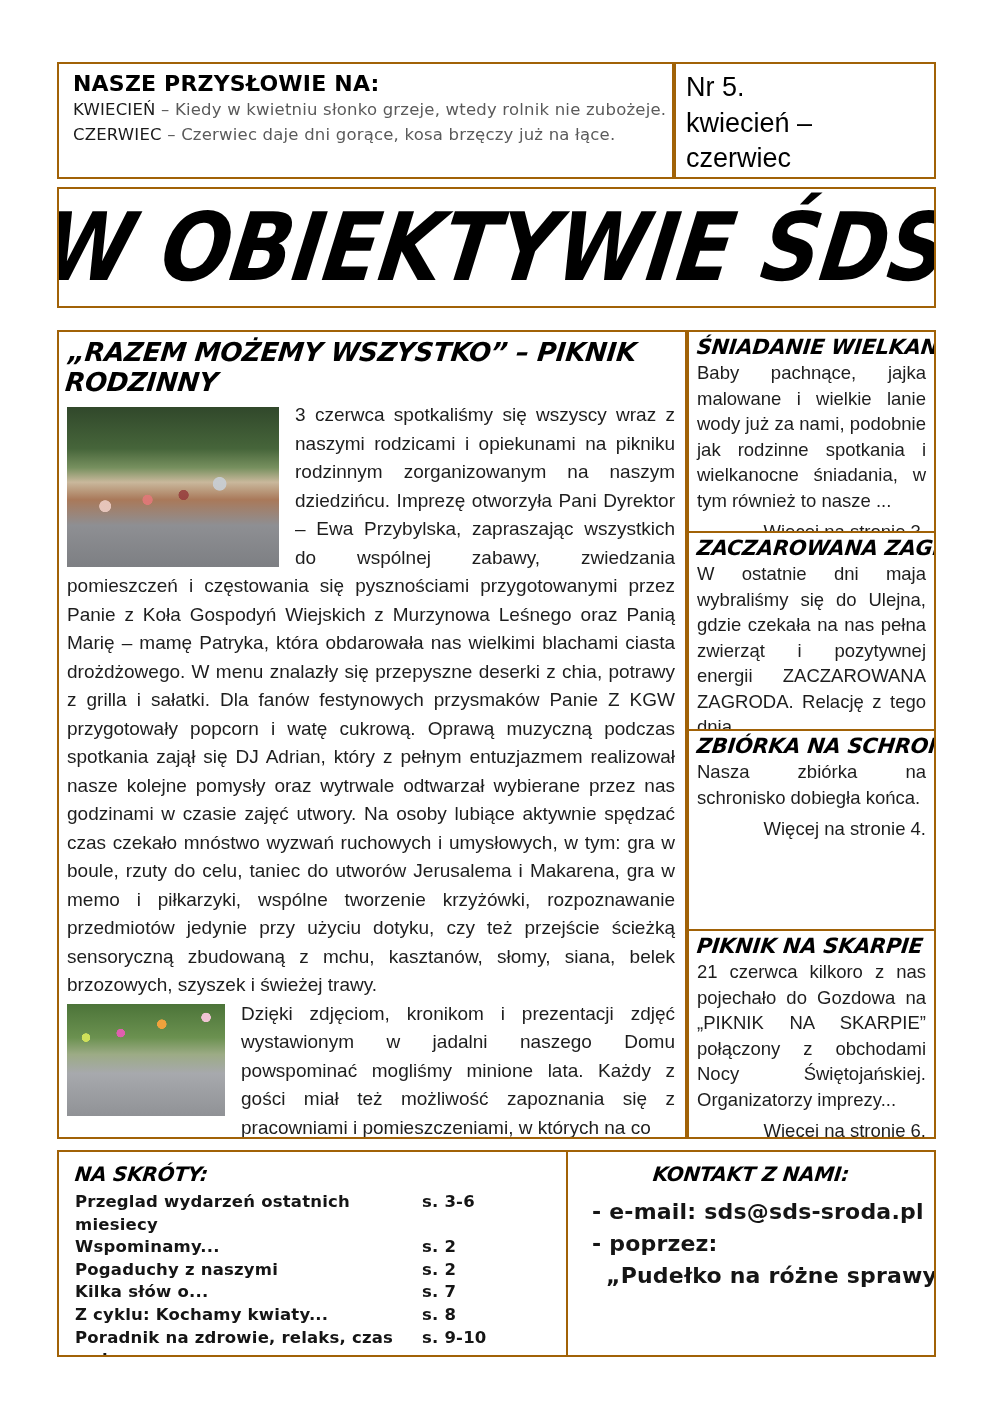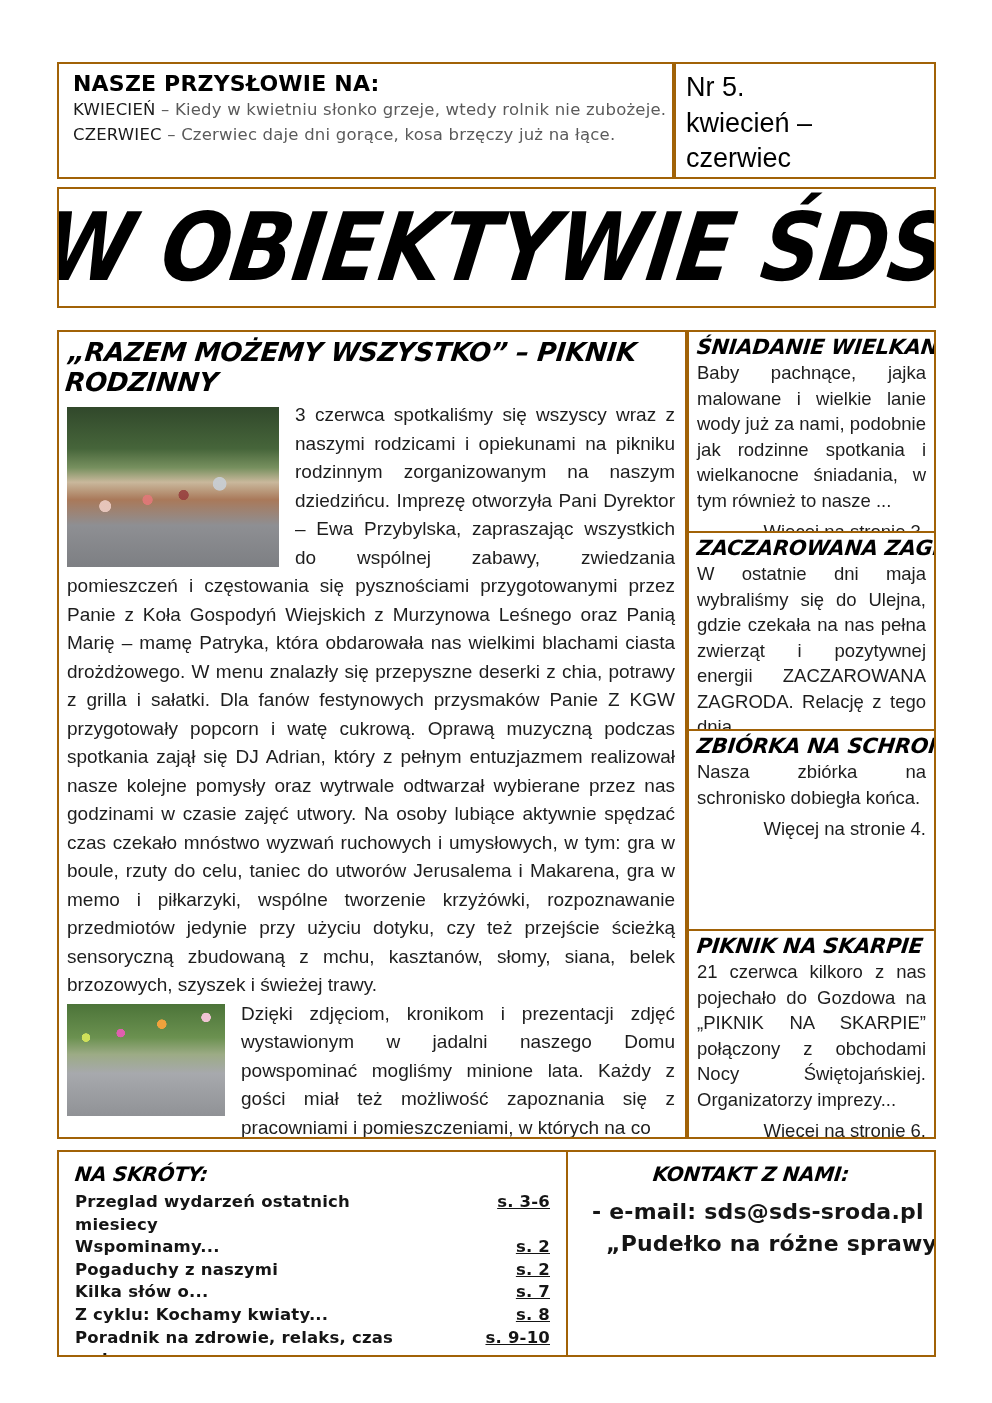--- a/index.html
+++ b/index.html
@@ -66,21 +66,21 @@
   .sb-3 { top:729px; height:202px; }
   .sb-4 { top:929px; height:210px; }
   .sidebox .sb-heading { font-size:21px; margin:0 0 1px 0; white-space:nowrap; }
   .sidebox p.sb-body { font-size:18.5px; line-height:1.38; text-align:justify; color:#1d1d1d; }
   .sidebox .sb-more { font-size:18.5px; text-align:right; margin-top:8px; color:#1d1d1d; }
 
   
   .box-toc { left:57px; top:1150px; width:511px; height:207px; padding:10px 16px; }
   .toc-title { font-size:20px; font-weight:bold; text-decoration:underline; margin-bottom:5px; }
   .toc-row { display:grid; grid-template-columns:1fr 128px; font-size:16.5px; line-height:1.37; font-weight:bold; color:#151515; }
-  .toc-page { text-align:right;text-decoration:underline; }
+  .toc-page { text-align:left; }
 
   .box-contact { left:566px; top:1150px; width:370px; height:207px; padding:10px 14px; }
   .contact-title { text-align:center; font-size:20px; font-weight:bold; text-decoration:underline; margin-bottom:10px; }
   .contact-line { font-size:22px; line-height:1.45; font-weight:bold; color:#151515; padding-left:10px; white-space:nowrap; }
   .contact-line.indent { padding-left:24px; }
 </style>
 </head>
 <body>
 
 <div class="page">
@@ -169,16 +169,17 @@
     <div class="toc-row">
       <span>Poradnik na zdrowie, relaks, czas wolny...</span>
       <span class="toc-page">s. 9-10</span>
     </div>
 
   </div>
 
   <div class="box box-contact hand">
     <div class="contact-title"><span class="brush">KONTAKT Z NAMI:</span></div>
     <div class="contact-line">- e-mail: sds@sds-sroda.pl</div>
+    <div class="contact-line">- poprzez:</div>
     <div class="contact-line indent">„Pudełko na  różne sprawy” ;-)</div>
   </div>
 
 </div>
 
 </body></html>

